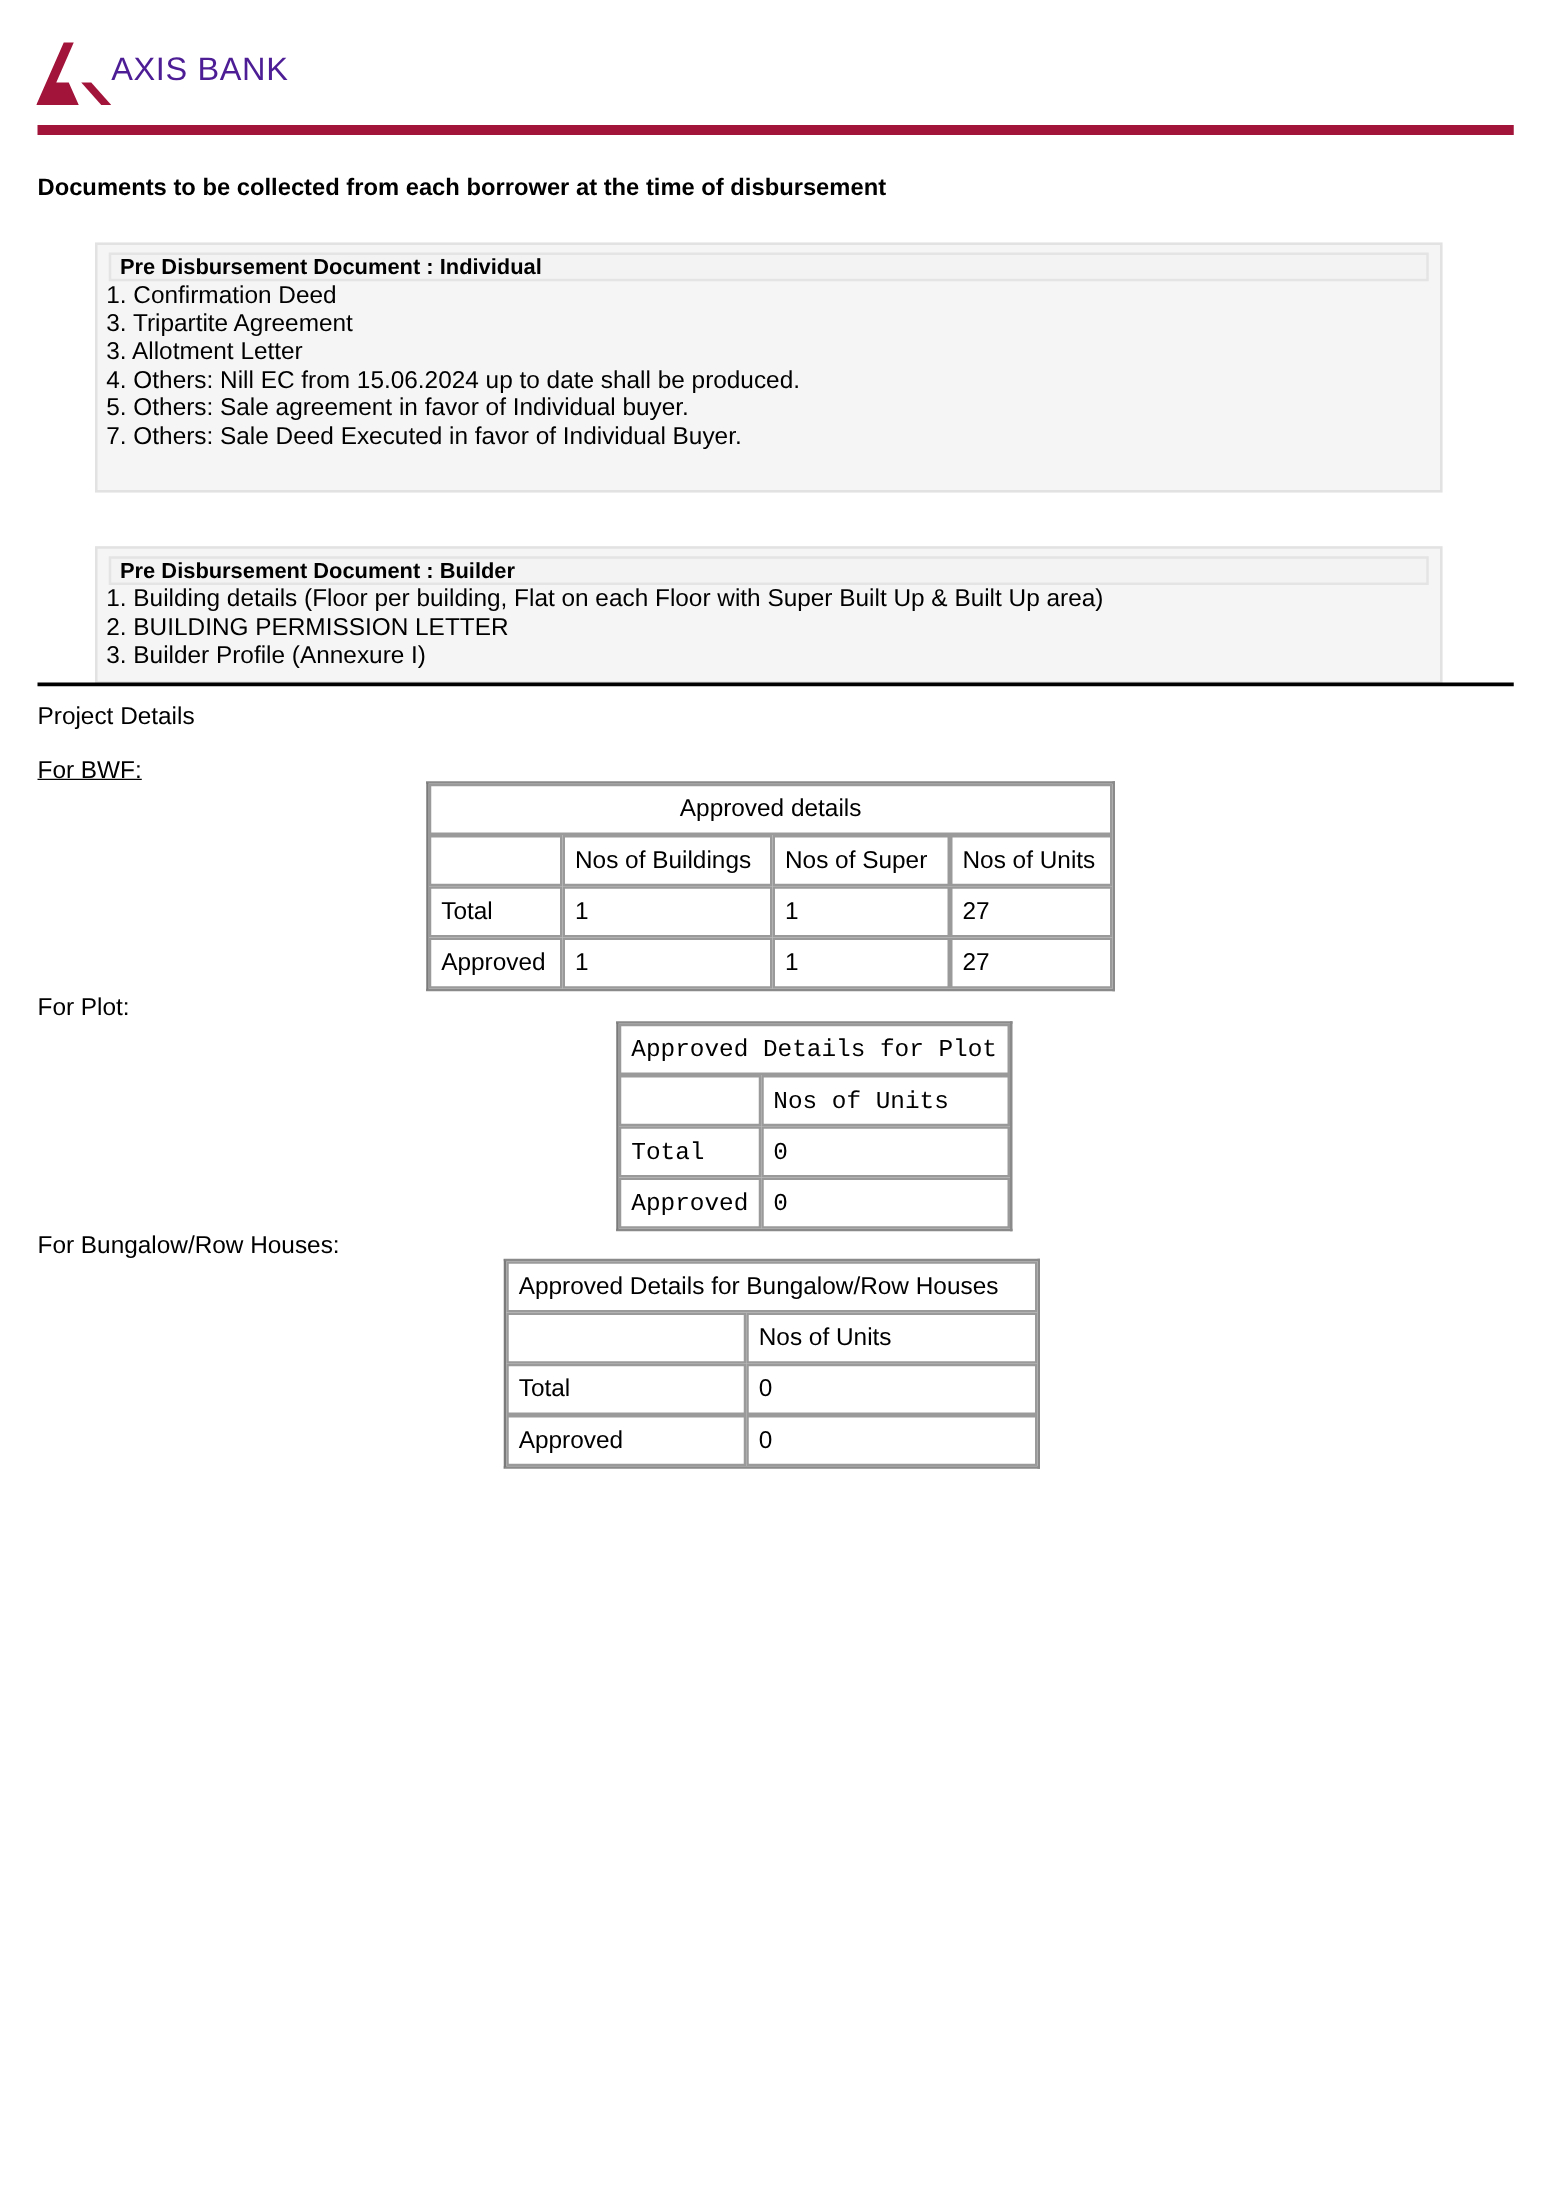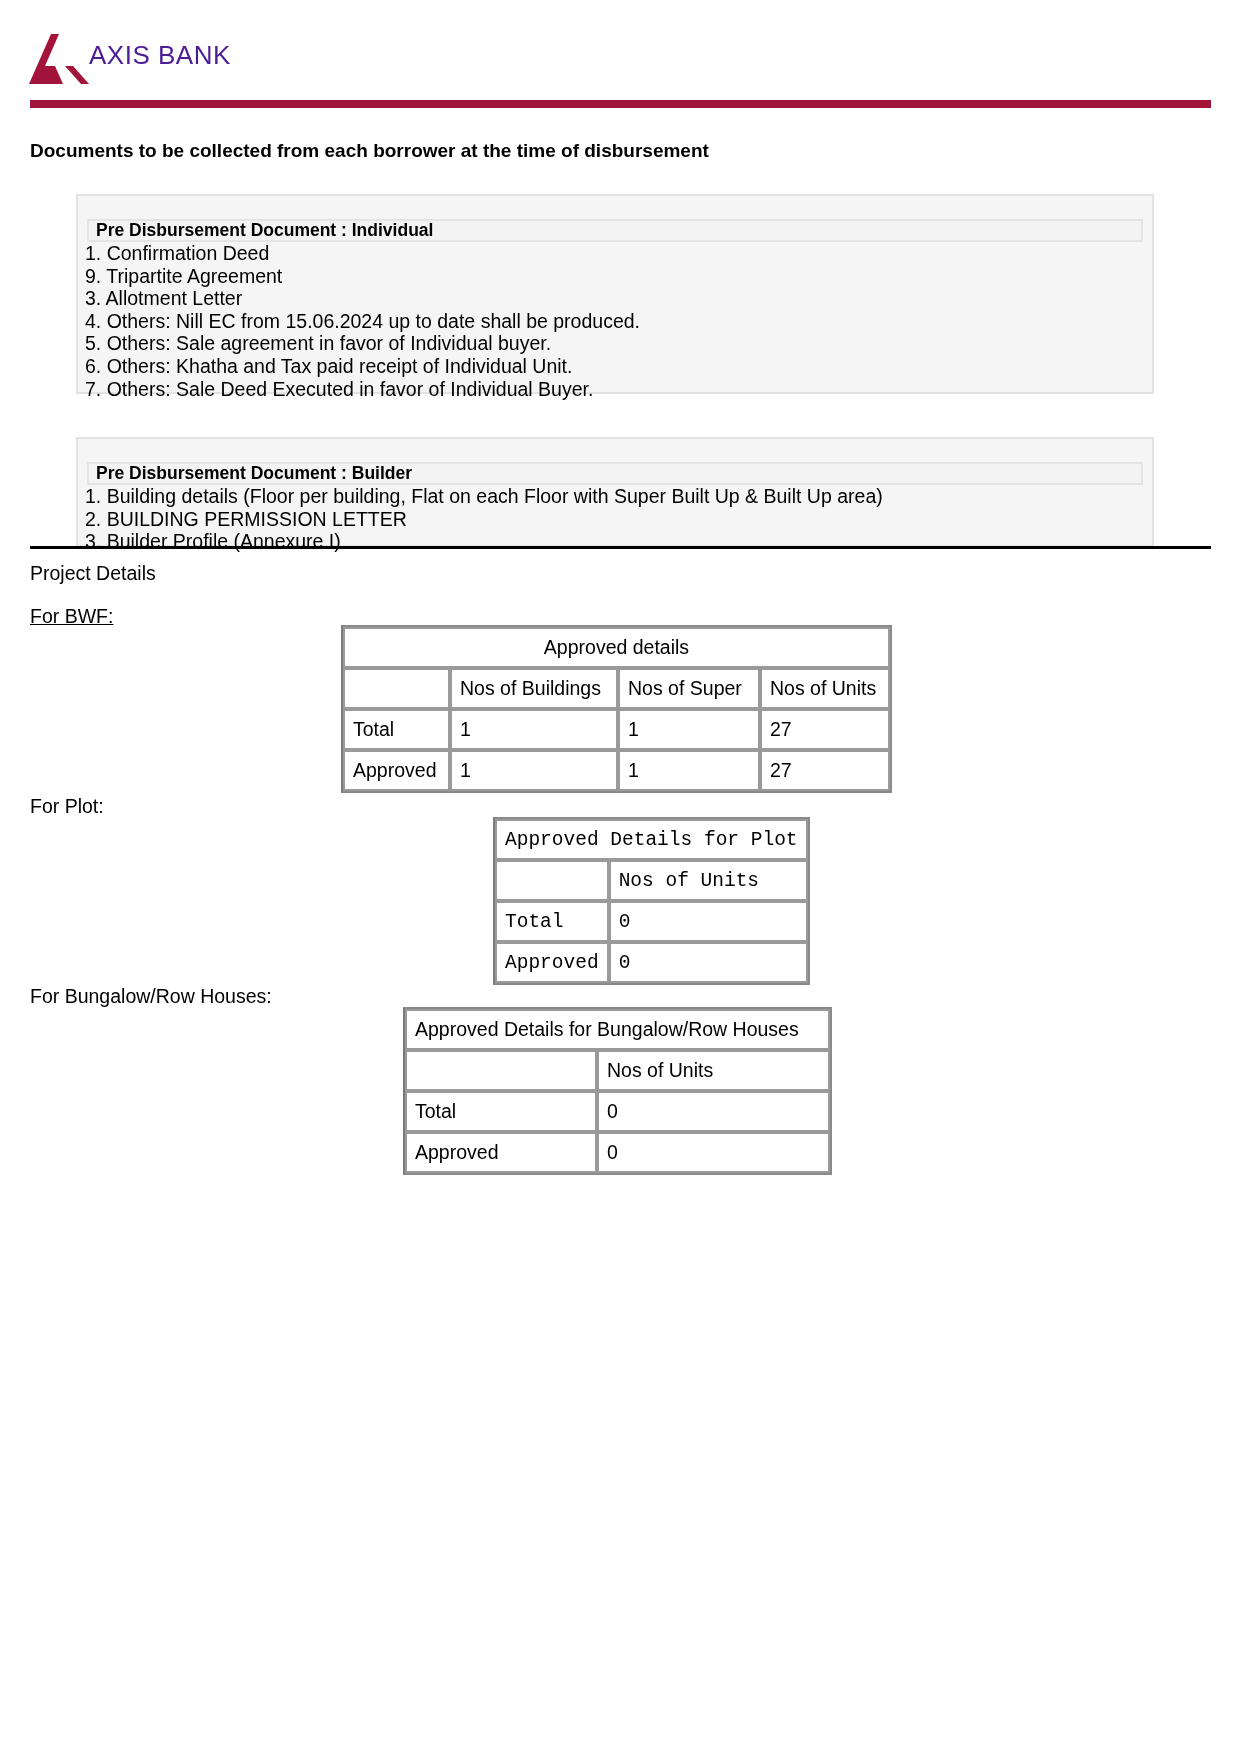--- a/index.html
+++ b/index.html
@@ -7,21 +7,21 @@
   body { font-family: "Liberation Sans", sans-serif; color: #000; position: relative; }
 
   .logo { position: absolute; left: 29px; top: 30px; height: 56px; display: flex; align-items: center; }
   .logo svg { display: block; }
   .logo-text { position: absolute; left: 60px; top: 10px; font-size: 26px; letter-spacing: 0.5px; white-space: nowrap; }
 
   .header-rule { position: absolute; left: 30px; top: 100px; width: 1181px; height: 8px; }
 
   .page-heading { position: absolute; left: 30px; top: 140px; font-size: 19px; font-weight: bold; }
 
-  .doc-box { position: absolute; left: 76px; width: 1078px; background: #f5f5f5; border: 2px solid #e2e2e2; padding: 23px 8px 6px 7px; }
+  .doc-box { position: absolute; left: 76px; width: 1078px; background: #f5f5f5; border: 2px solid #e2e2e2; padding: 6px 8px 6px 7px; }
   .doc-box.individual { top: 194px; height: 200px; }
   .doc-box.builder { top: 425px; height: 110px; margin-top: 12px; }
   .doc-box-title { background: #f3f3f3; border: 2px solid #e4e4e4; height: 23px; line-height: 19px; padding-left: 7px; font-size: 17.5px; font-weight: bold; margin-left: 2px; margin-right: 1px; }
   .doc-list { list-style: none; font-size: 19.5px; line-height: 22.6px; }
 
   .section-rule { position: absolute; left: 30px; top: 546px; width: 1181px; height: 3px; background: #000; }
   .project-heading { position: absolute; left: 30px; top: 562px; font-size: 19.5px; font-weight: normal; }
 
   .for-label { position: absolute; left: 30px; font-size: 19.5px; }
 
@@ -43,25 +43,24 @@
 </div>
 
 <div class="header-rule" style="background:#a3143b;"></div>
 
 <div class="page-heading">Documents to be collected from each borrower at the time of disbursement</div>
 
 <div class="doc-box individual">
   <div class="doc-box-title">Pre Disbursement Document : Individual</div>
   <ul class="doc-list">
     <li>1. Confirmation Deed</li>
-    <li>9. Tripartite Agreement</li>
+    <li>3. Tripartite Agreement</li>
     <li>3. Allotment Letter</li>
     <li>4. Others: Nill EC from 15.06.2024 up to date shall be produced.</li>
     <li>5. Others: Sale agreement in favor of Individual buyer.</li>
-    <li>6. Others: Khatha and Tax paid receipt of Individual Unit.</li>
     <li>7. Others: Sale Deed Executed in favor of Individual Buyer.</li>
   </ul>
 </div>
 
 <div class="doc-box builder">
   <div class="doc-box-title">Pre Disbursement Document : Builder</div>
   <ul class="doc-list">
     <li>1. Building details (Floor per building, Flat on each Floor with Super Built Up &amp; Built Up area)</li>
     <li>2. BUILDING PERMISSION LETTER</li>
     <li>3. Builder Profile (Annexure I)</li>

